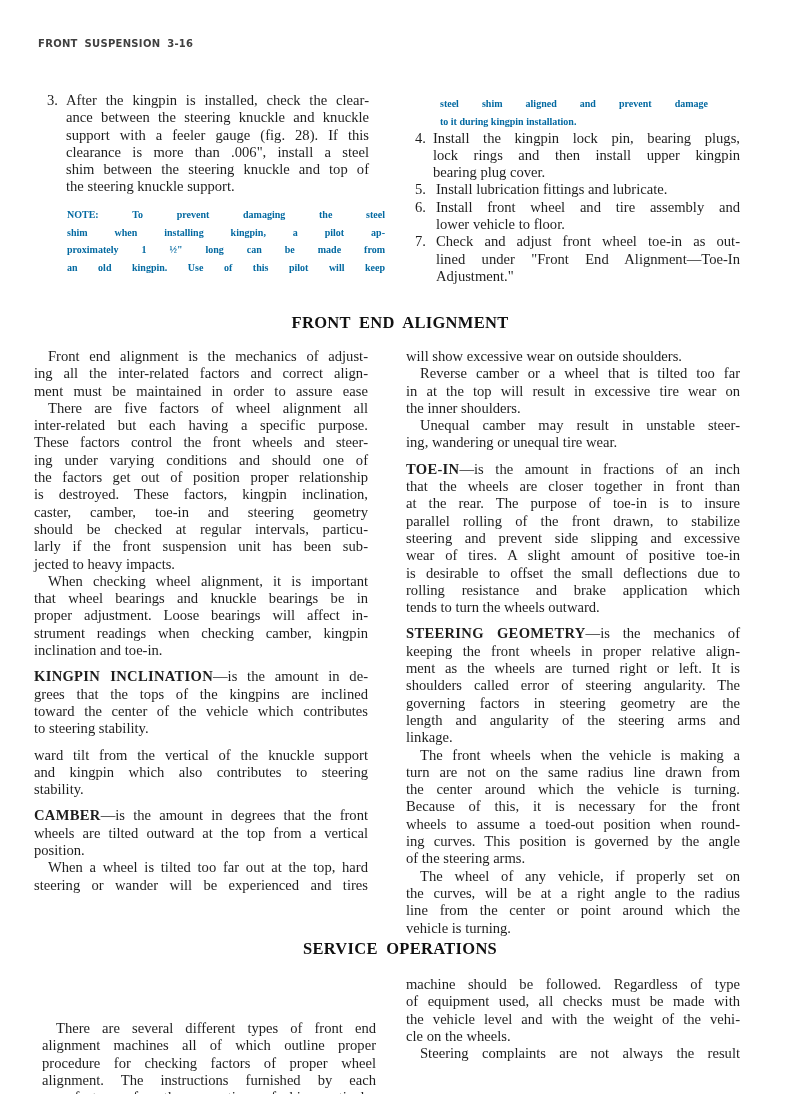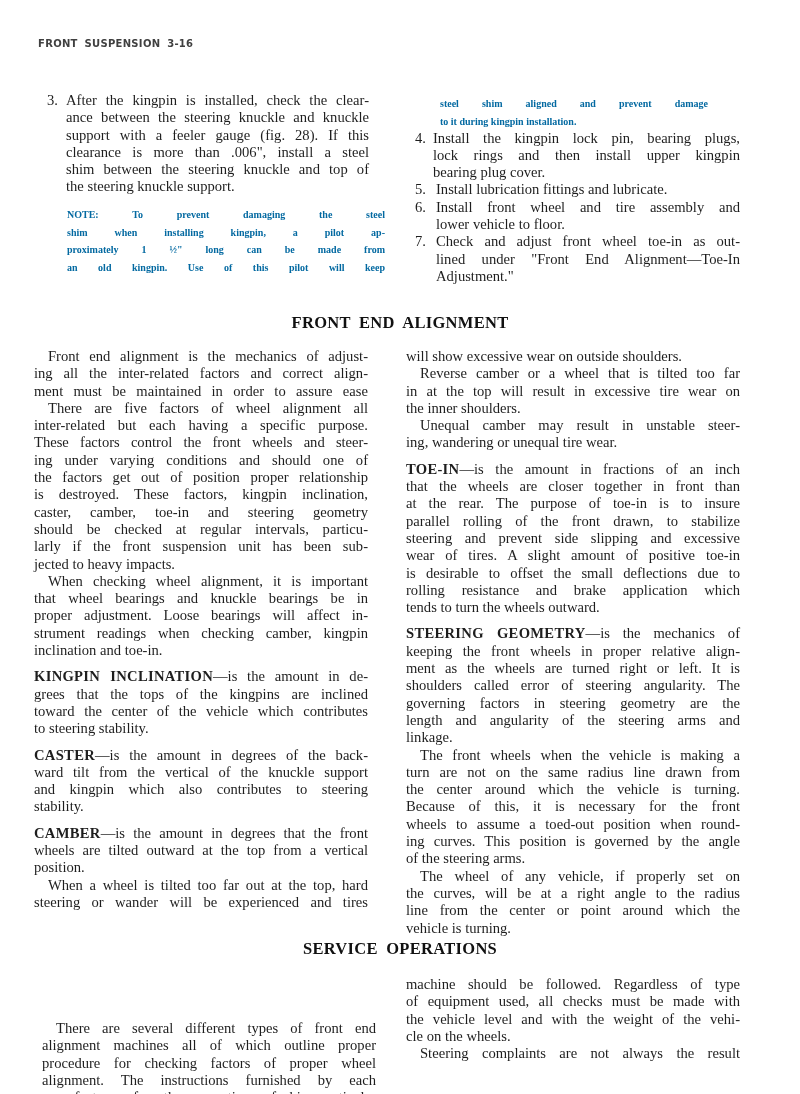--- a/index.html
+++ b/index.html
@@ -127,21 +127,20 @@
   </div>
   <div class="gap"></div>
   <div>
     <span class="line"><span class="term">KINGPIN INCLINATION</span><span>—is the amount in de-</span></span>
     <span class="line">grees that the tops of the kingpins are inclined</span>
     <span class="line">toward the center of the vehicle which contributes</span>
     <span class="line last">to steering stability.</span>
   </div>
   <div class="gap"></div>
   <div>
-    <span class="line"><span class="term">CASTER</span><span>—is the amount in degrees of the back-</span></span>
     <span class="line">ward tilt from the vertical of the knuckle support</span>
     <span class="line">and kingpin which also contributes to steering</span>
     <span class="line last">stability.</span>
   </div>
   <div class="gap"></div>
   <div>
     <span class="line"><span class="term">CAMBER</span><span>—is the amount in degrees that the front</span></span>
     <span class="line">wheels are tilted outward at the top from a vertical</span>
     <span class="line last">position.</span>
   </div>

